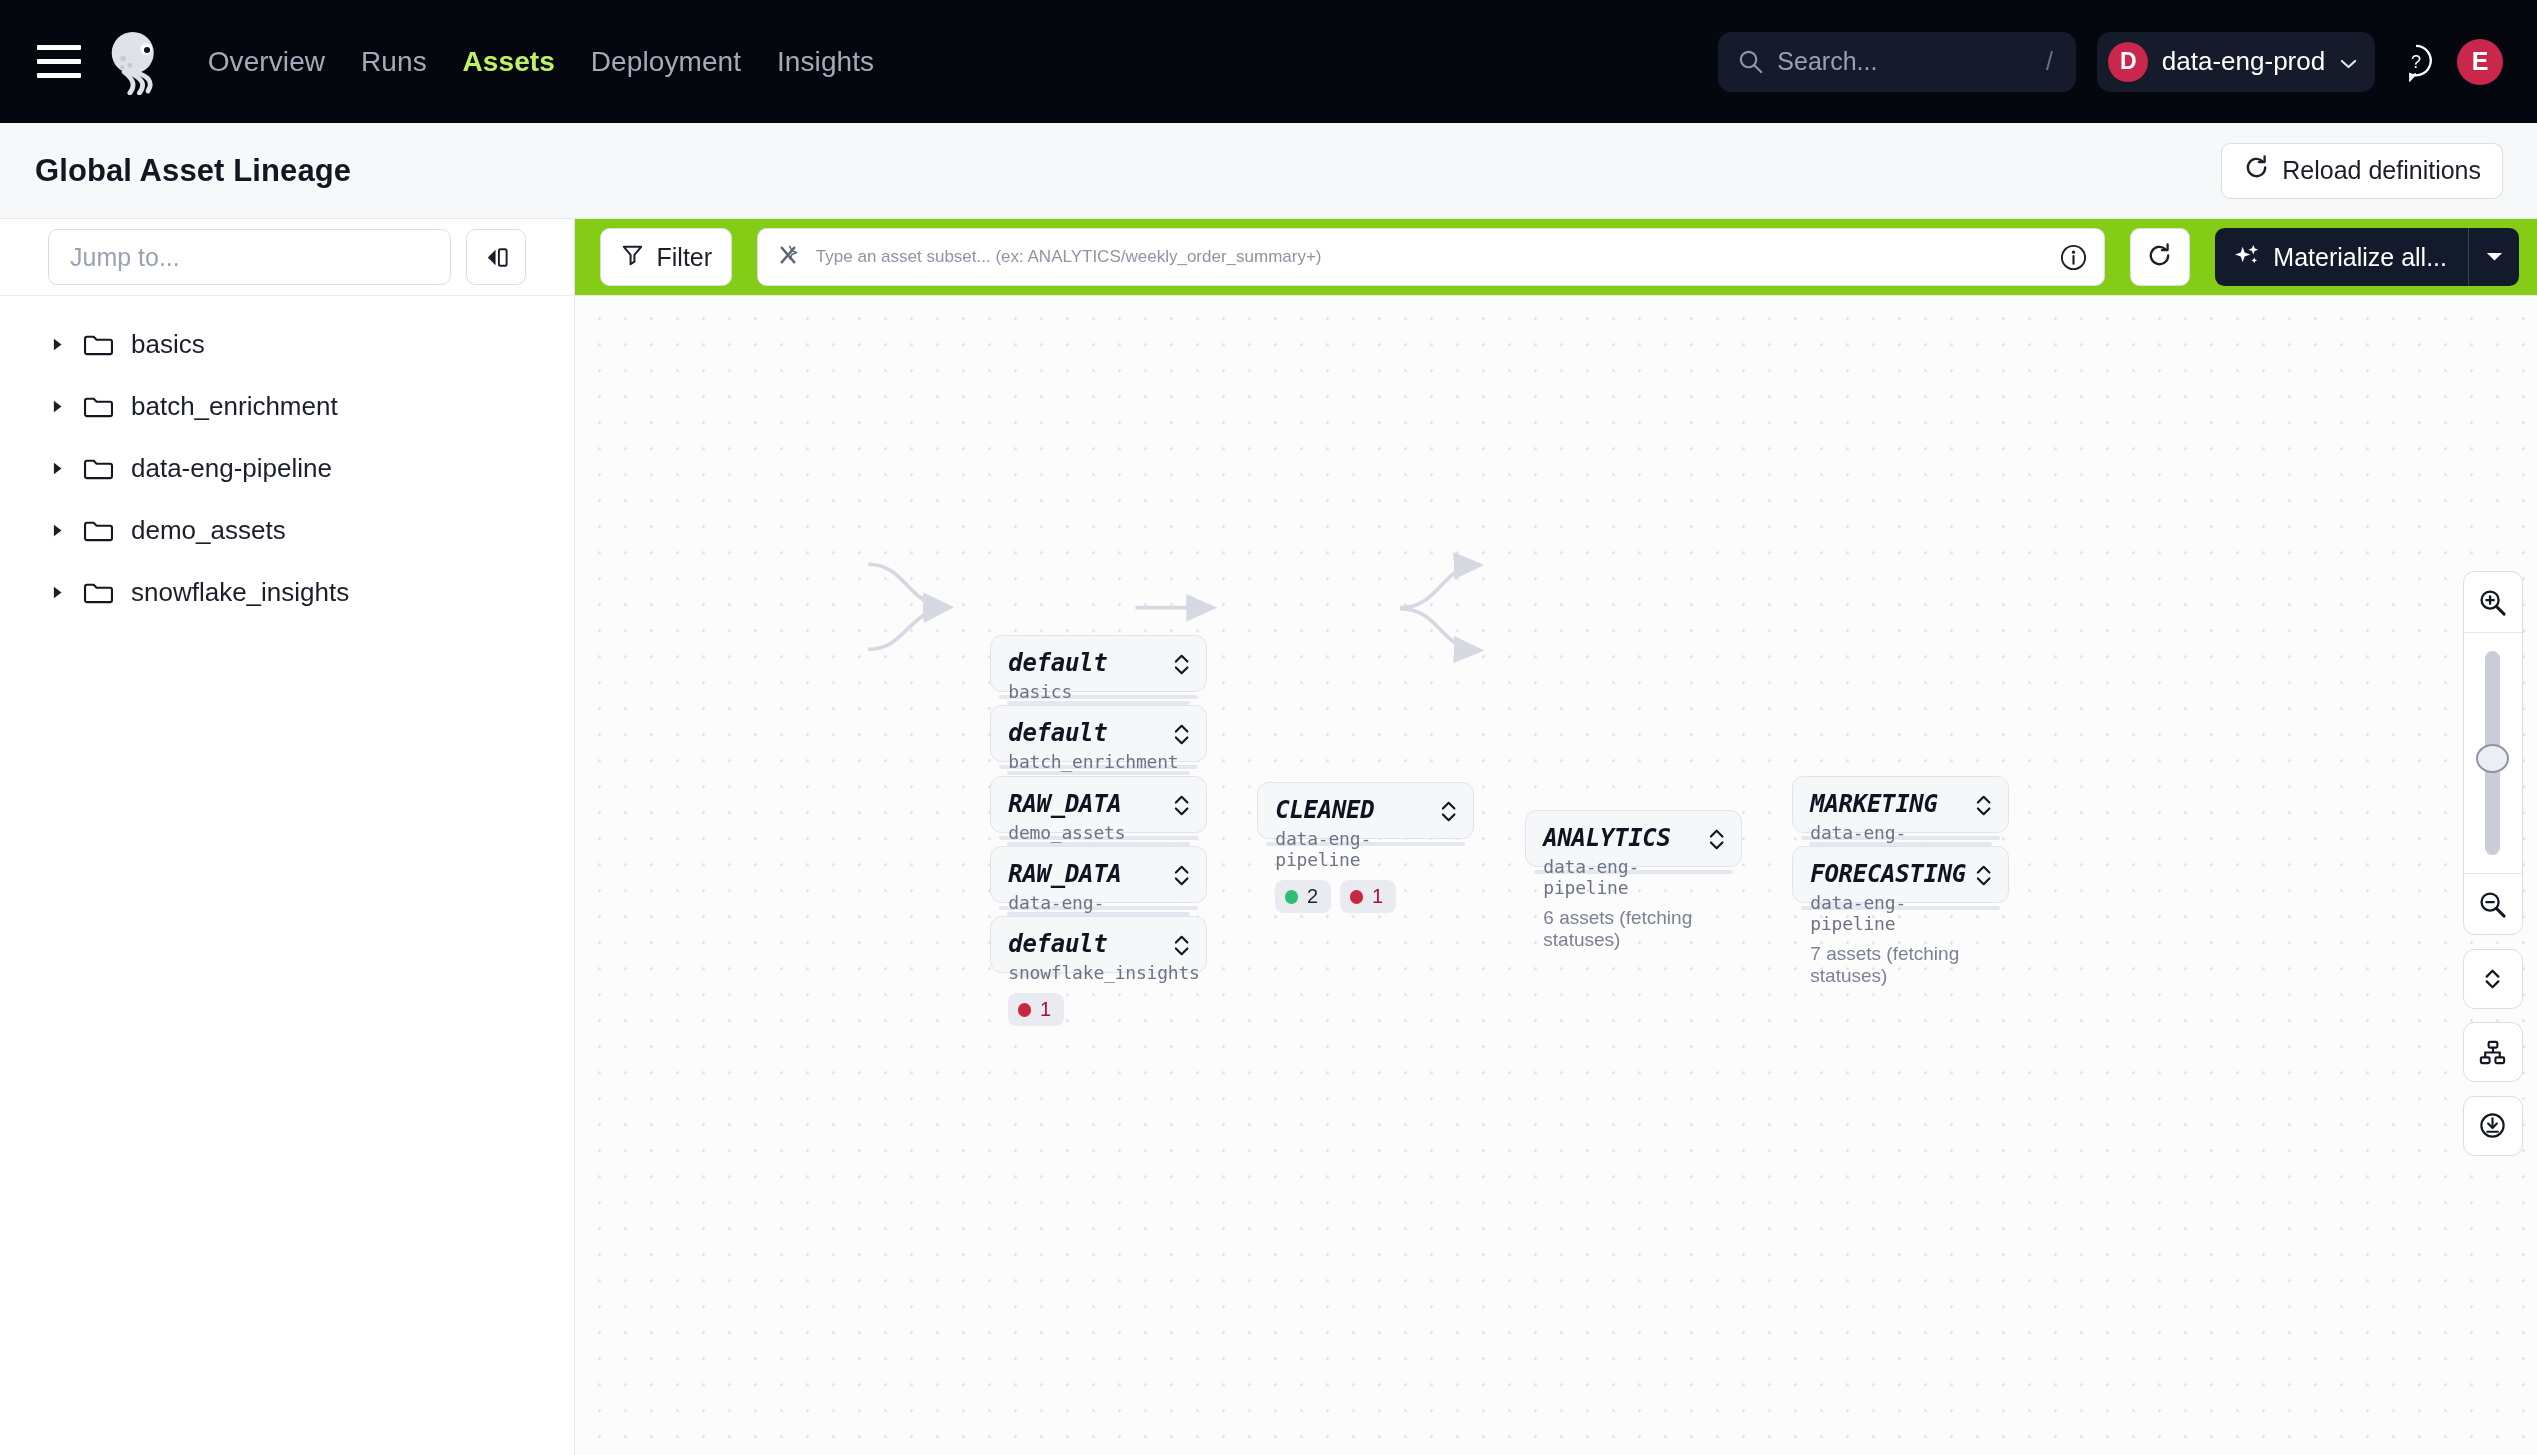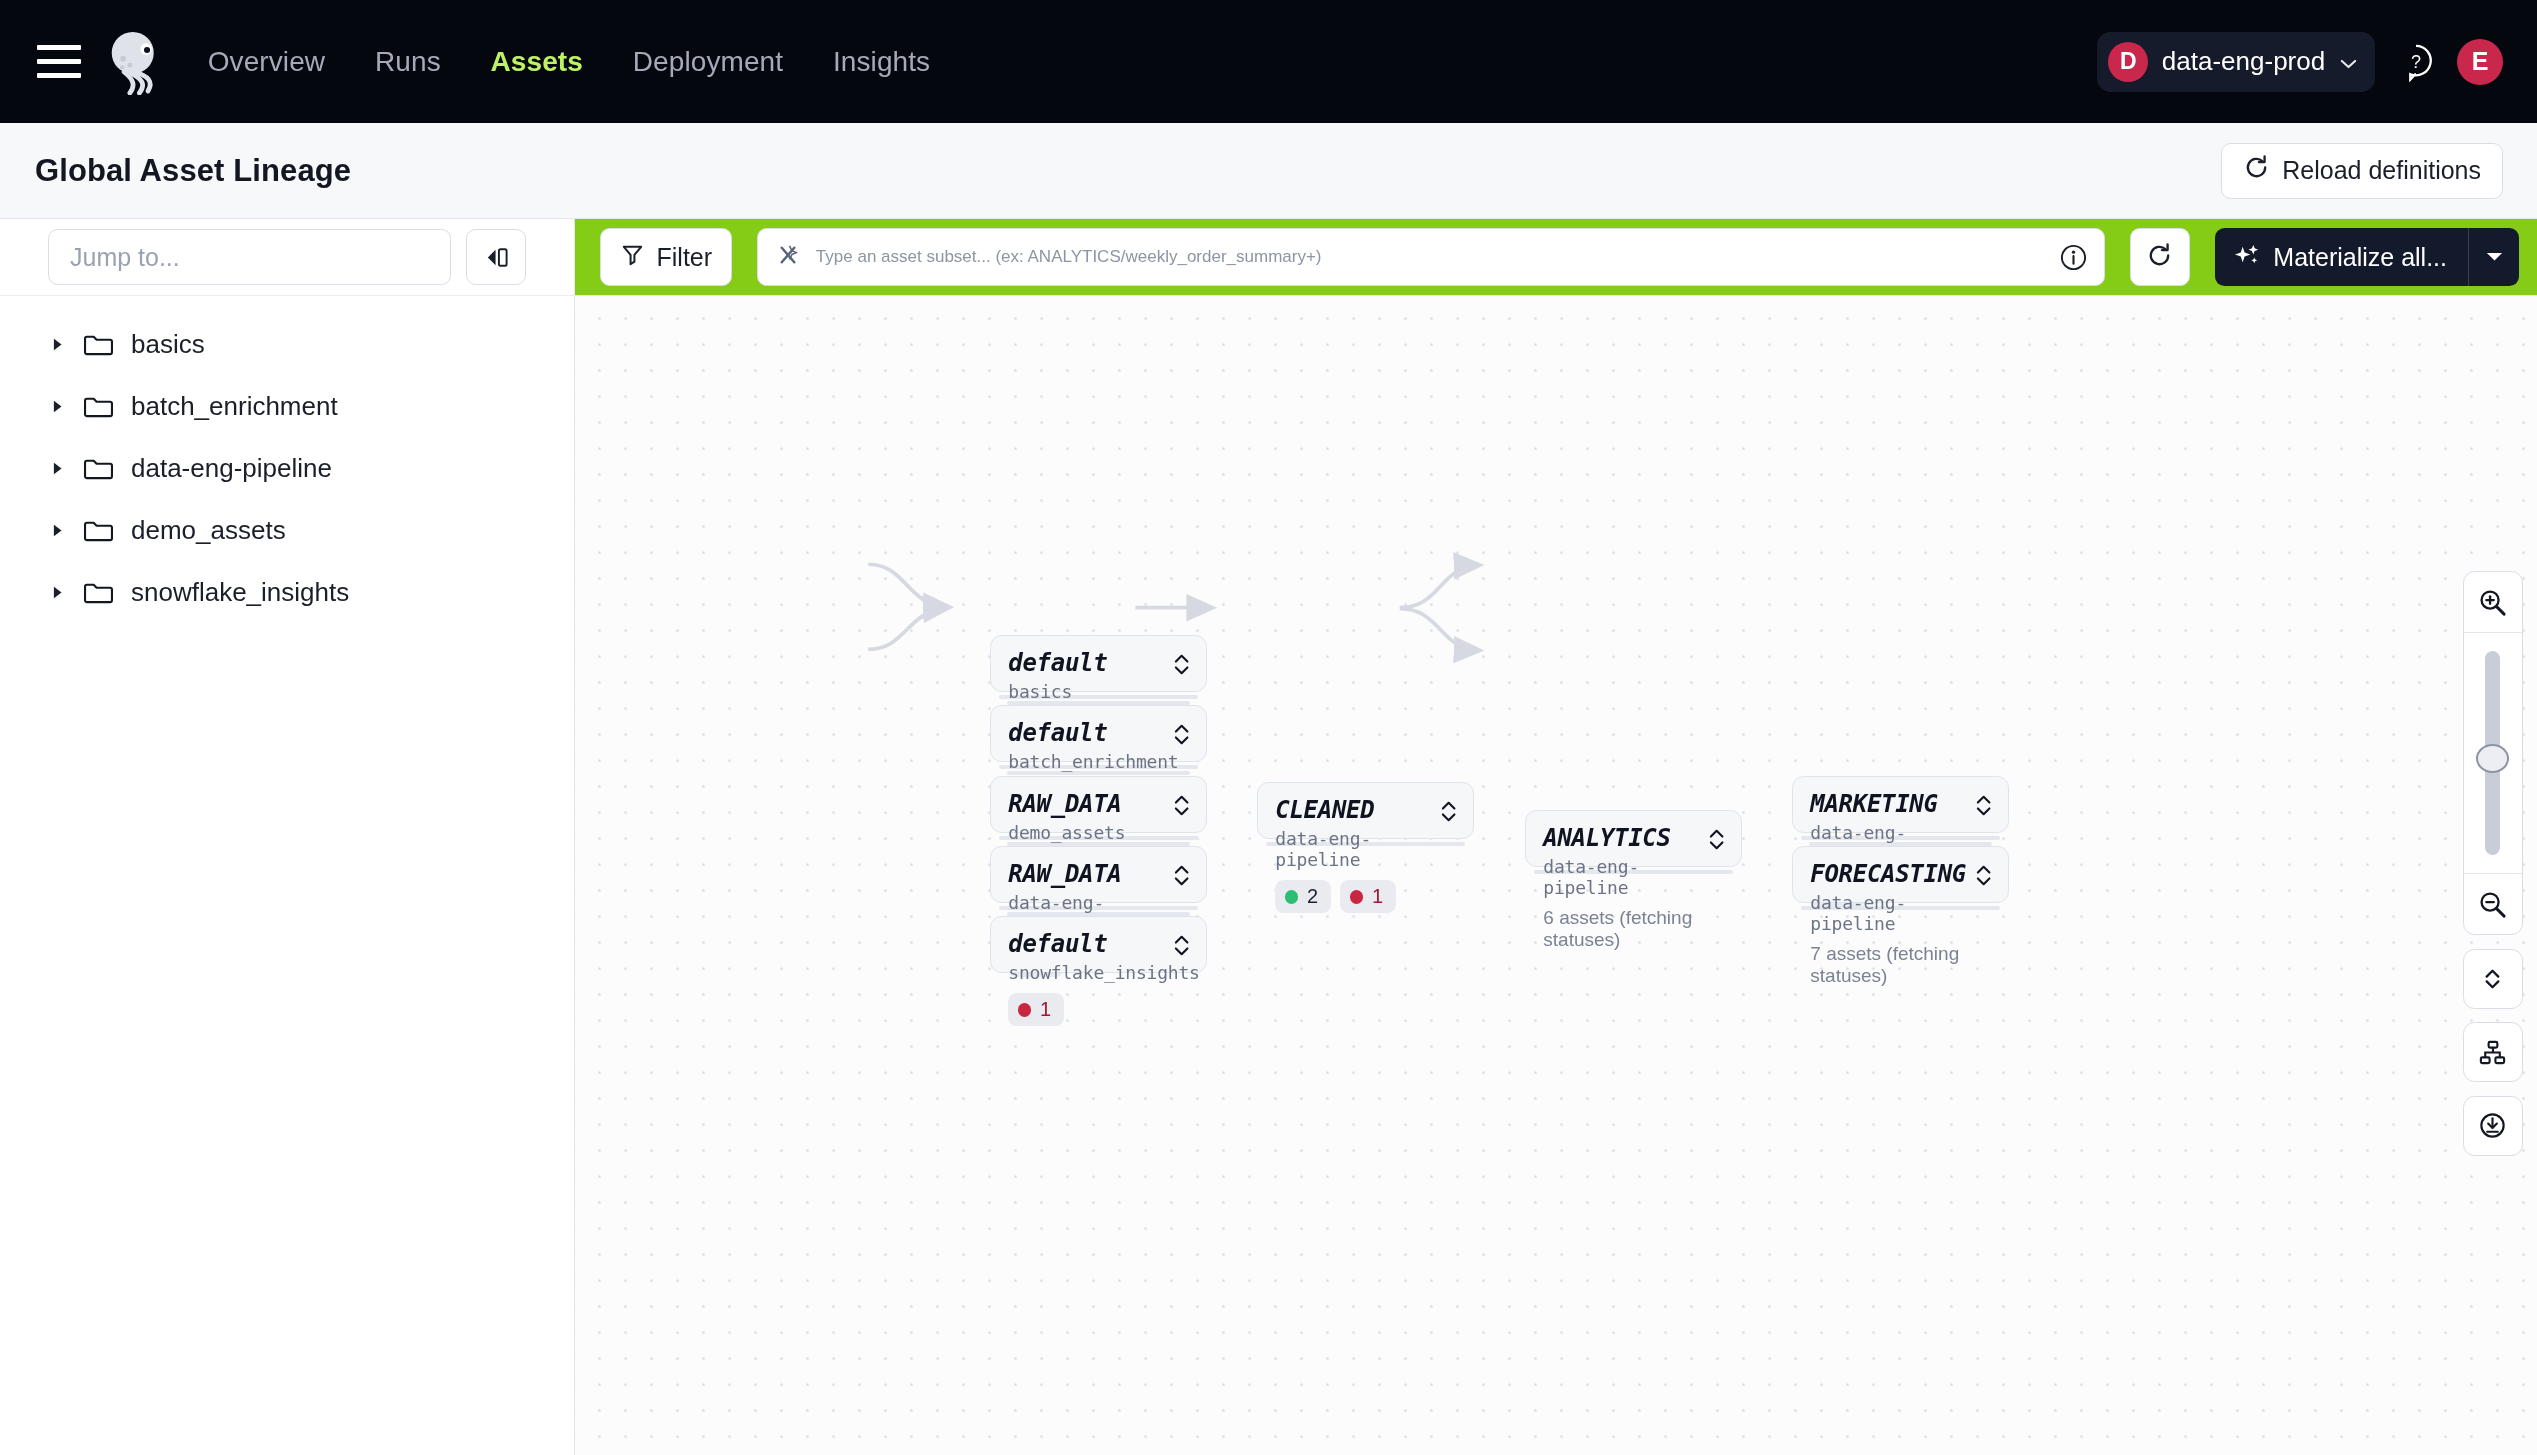--- a/index.html
+++ b/index.html
@@ -13,21 +13,21 @@
 
   
   .topnav {
     height: 123px; background: #05070f; flex: 0 0 123px;
     display: flex; align-items: center; padding: 0 38px 0 37px; position: relative;
   }
   .hamburger { width: 44px; height: 33px; display: flex; flex-direction: column;
     justify-content: space-between; cursor: pointer; margin-right: 25px; }
   .hamburger span { display: block; height: 4.8px; background: #fff; border-radius: 1px; }
   .logo { width: 63px; height: 67px; margin-right: 31px; position: relative; }
-  .nav-links { display: flex; align-items: center; gap: 46px; margin-left: 5.8px; }
+  .nav-links { display: flex; align-items: center; gap: 32px; margin-left: 5.8px; }
   .nav-link {
     font-size: 28px; color: #a6aab8; letter-spacing: 0.1px; cursor: pointer;
     padding: 5.8px 1.9px; white-space: nowrap;
   }
   .nav-link.active { color: #bef264; font-weight: 700; }
 
   .nav-right { position: absolute; right: 35px; top: 0; height: 123px; display: flex; align-items: center; gap: 21px; }
   .searchbox {
     width: 358px; height: 60px; background: #161b2b; border-radius: 13.5px;
     display: flex; align-items: center; padding: 0 19px; cursor: text;
@@ -203,20 +203,30 @@
 
     <div class="nav-links">
       <div class="nav-link">Overview</div>
       <div class="nav-link">Runs</div>
       <div class="nav-link active">Assets</div>
       <div class="nav-link">Deployment</div>
       <div class="nav-link">Insights</div>
     </div>
 
     <div class="nav-right">
+      <div class="searchbox">
+        <span class="s-icon">
+          <svg viewBox="0 0 28 28" width="27" height="27">
+            <circle cx="12" cy="12" r="8" stroke="#b9bfcd" stroke-width="2.2" fill="none"></circle>
+            <line x1="18" y1="18" x2="25" y2="25" stroke="#b9bfcd" stroke-width="2.2" stroke-linecap="round"></line>
+          </svg>
+        </span>
+        <span class="s-ph">Search...</span>
+        <span class="s-slash">/</span>
+      </div>
 
       <div class="deployment-pill">
         <div class="dep-avatar">D</div>
         <div class="dep-name">data-eng-prod</div>
         <span class="chev-down">
           <svg viewBox="0 0 20 12" width="19" height="11.5">
             <polyline points="3,3 10,9.5 17,3" stroke="#e6e8ee" stroke-width="2.2" fill="none" stroke-linecap="round" stroke-linejoin="round"></polyline>
           </svg>
         </span>
       </div>

